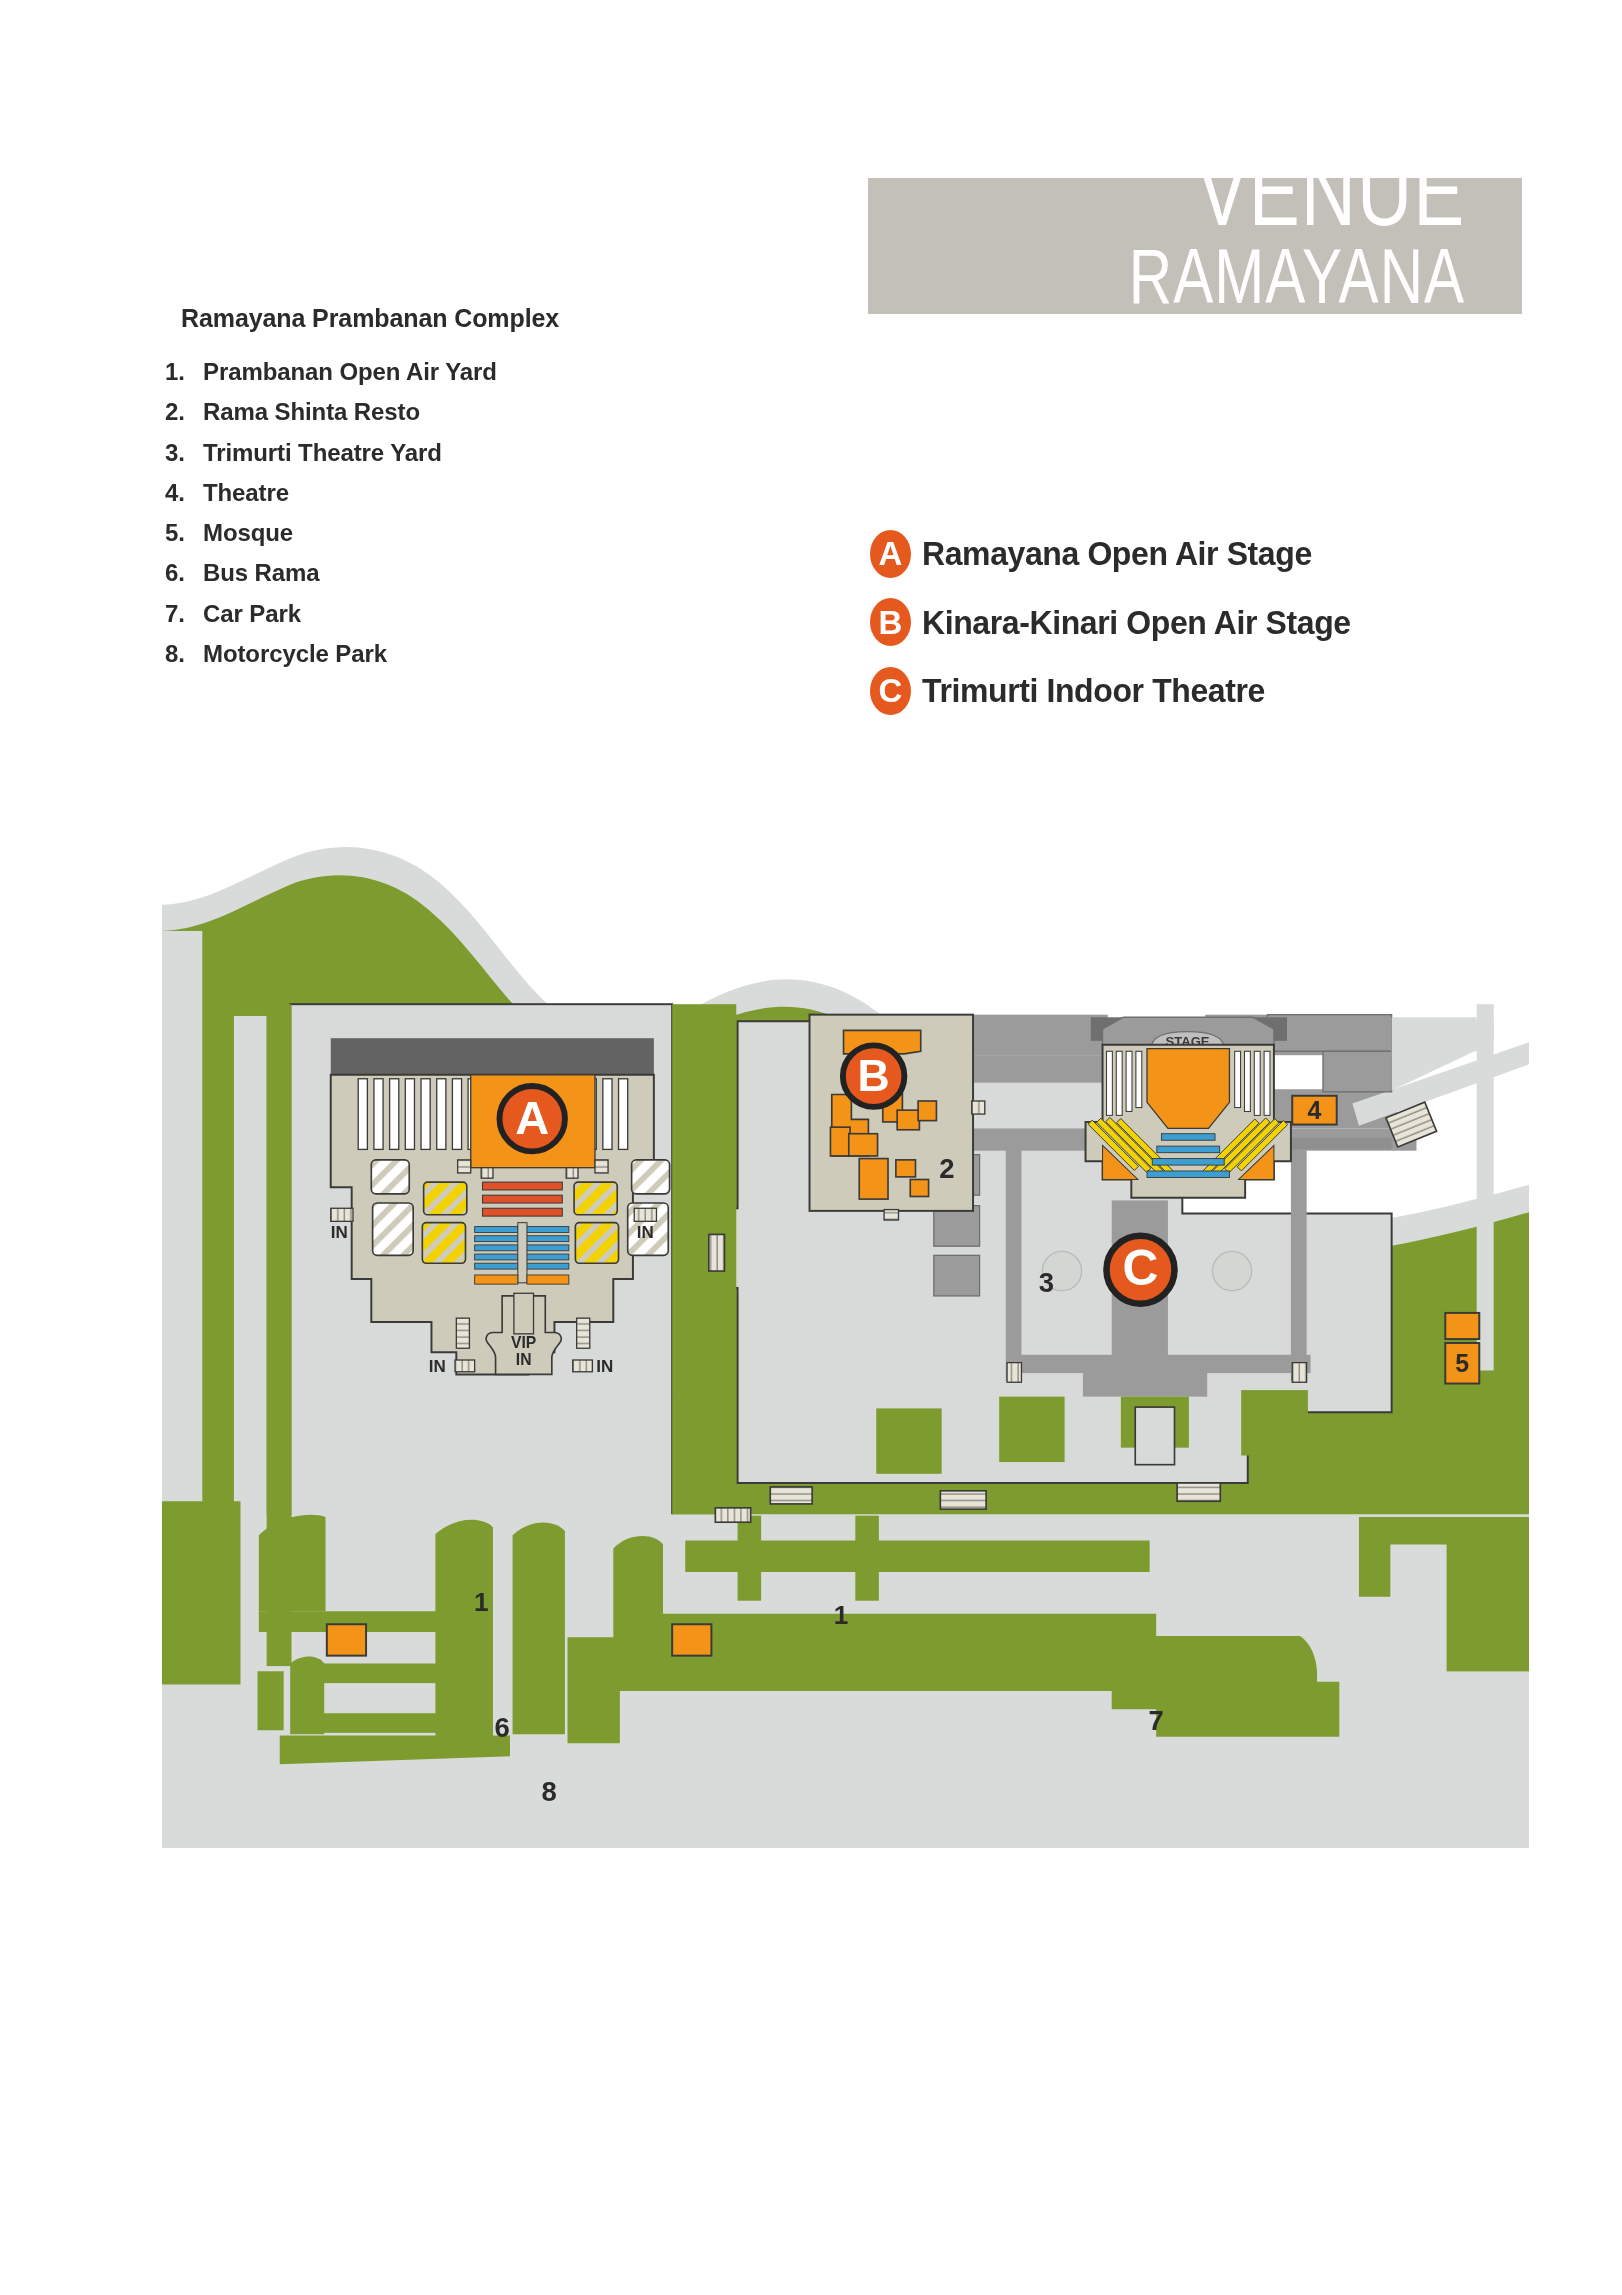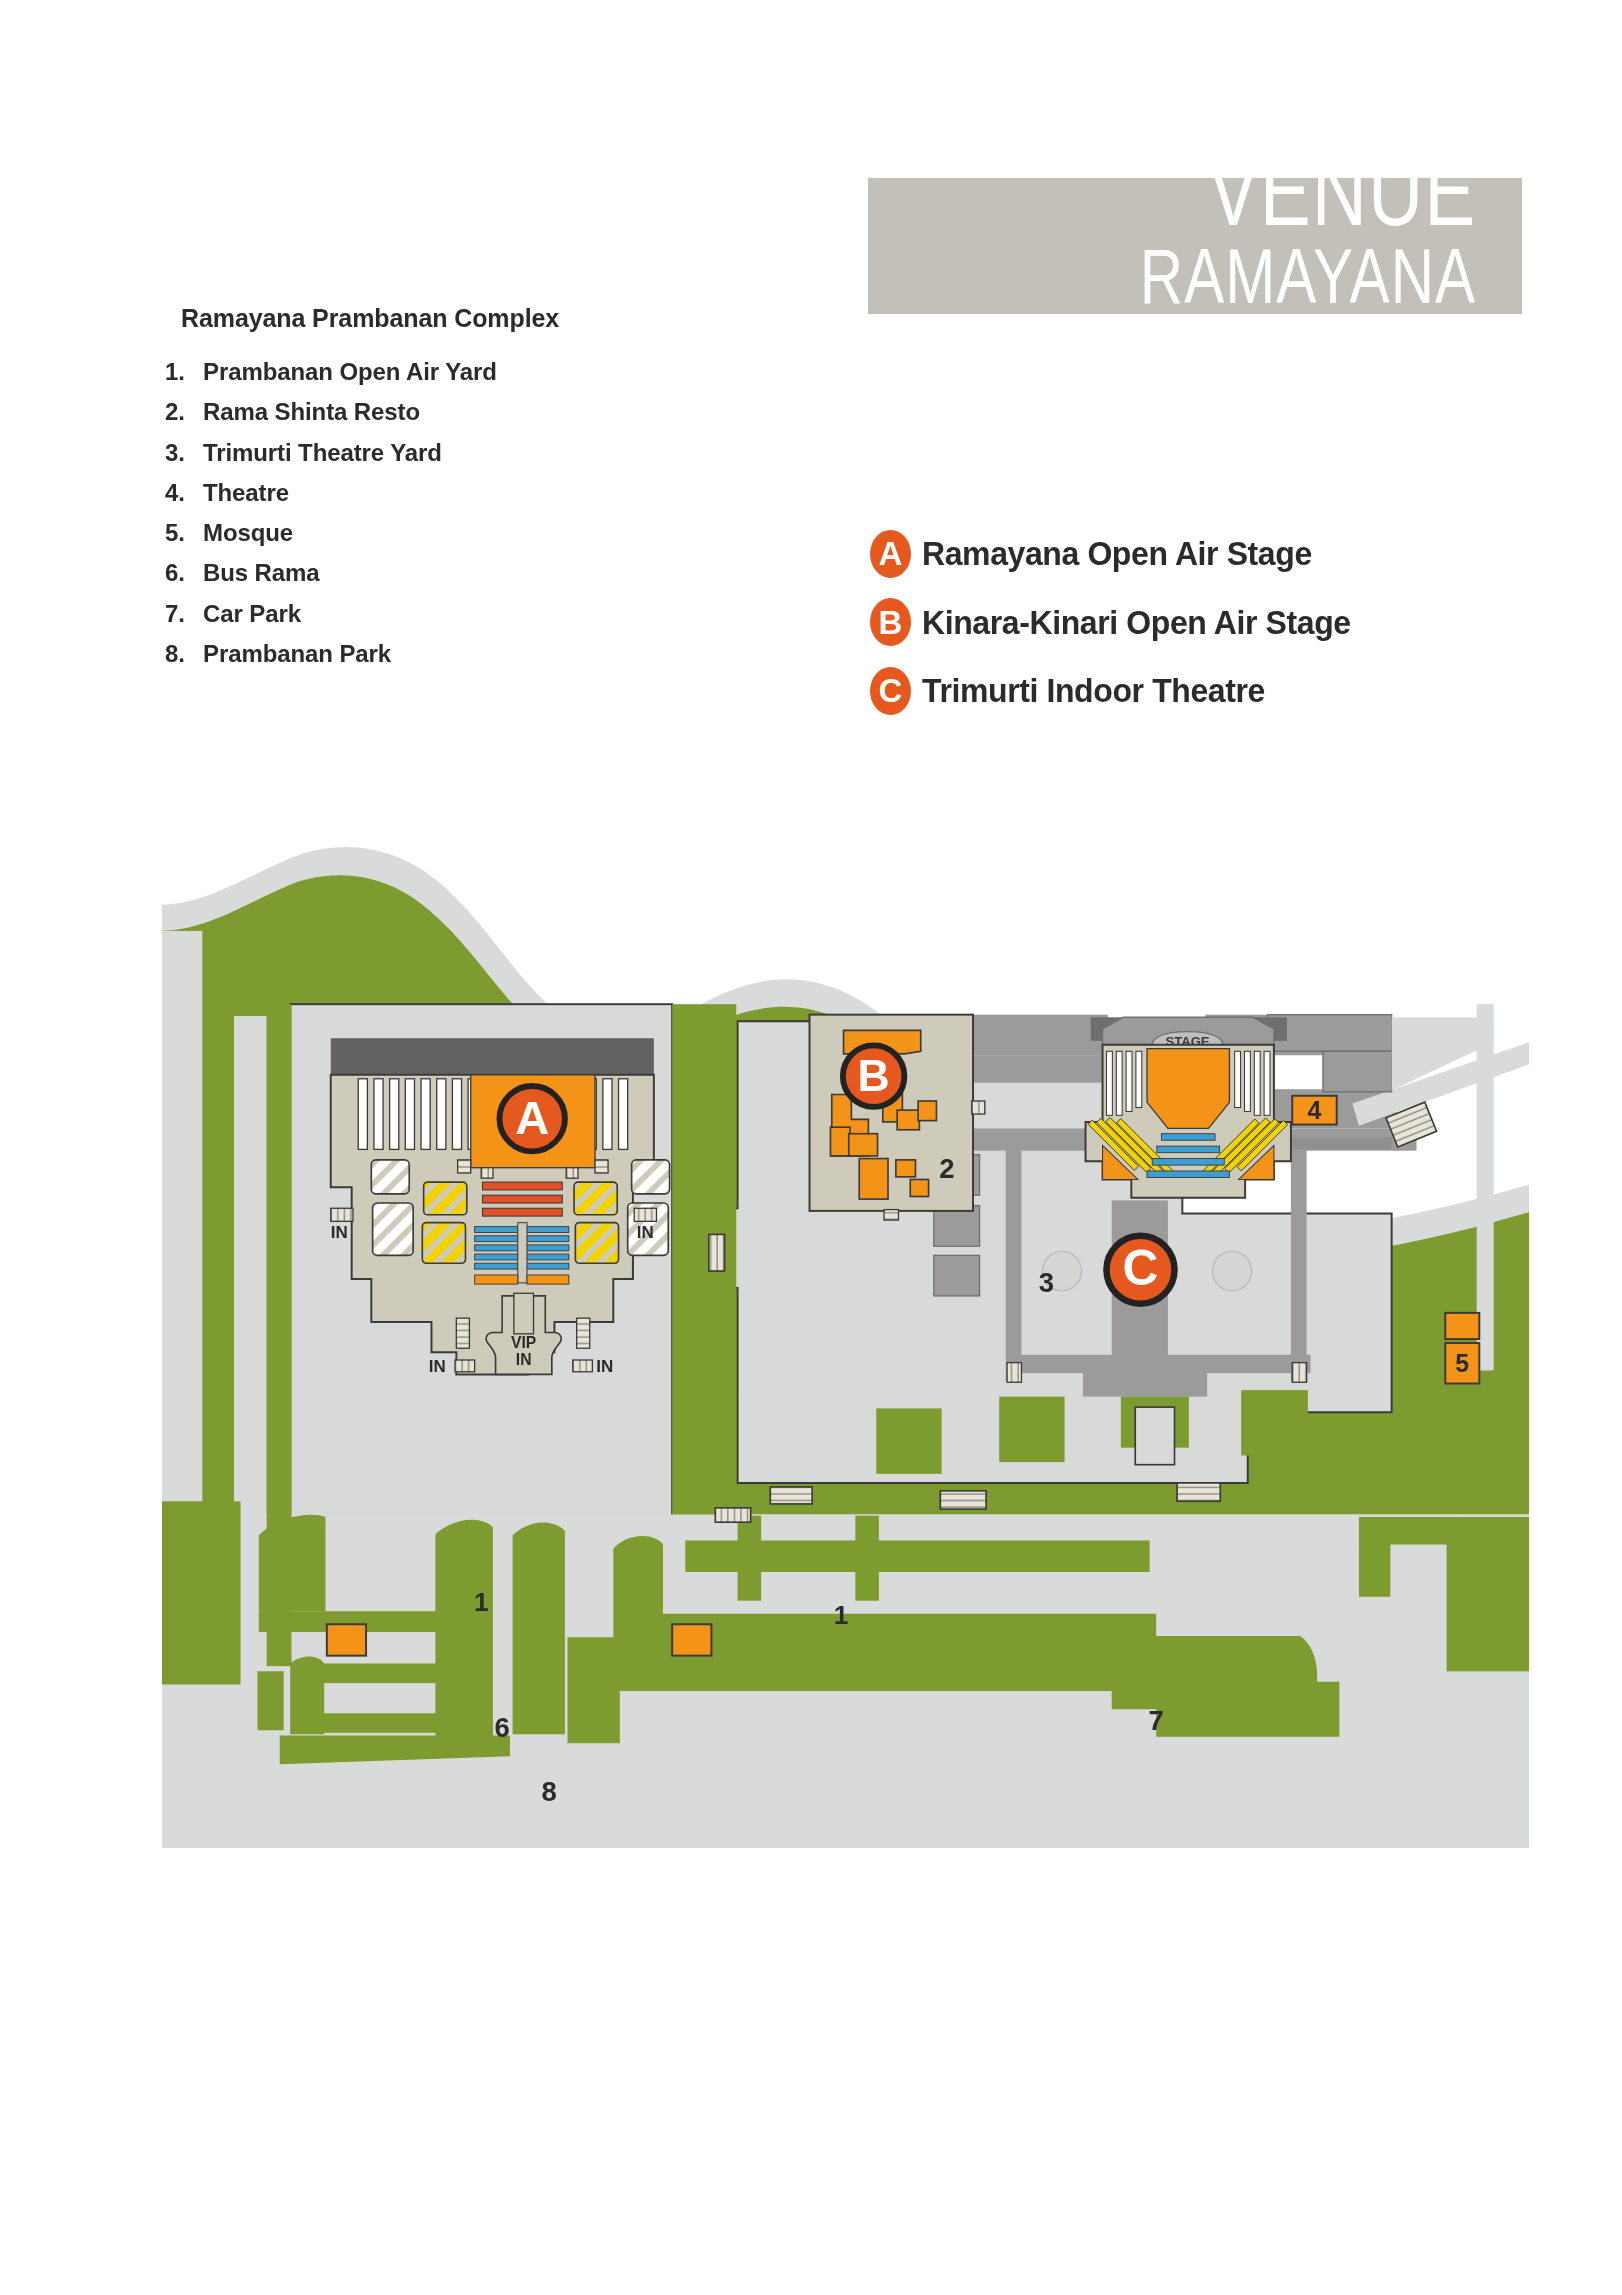--- a/index.html
+++ b/index.html
@@ -16,21 +16,21 @@
       line-height:1;margin:0 0 29px 16px;letter-spacing:-0.1px;}
   #legend ol{list-style:none;margin:0;padding:0;}
   #legend li{display:flex;font-size:24px;font-weight:600;color:#2b2b2b;
       line-height:1.0;margin-bottom:16.3px;letter-spacing:-0.1px;}
   #legend li .li-num{width:38px;flex:0 0 38px;}
   #legend li .li-txt{flex:1 1 auto;}
 
   
   #venue-header{position:absolute;left:868px;top:178px;width:654px;height:136px;
       background:#c3bfb9;}
-  #venue-header .vh-inner{position:absolute;right:46px;top:-34px;text-align:right;}
+  #venue-header .vh-inner{position:absolute;right:57px;top:-34px;text-align:right;}
   #venue-header .vh-line1{font-size:98px;color:#ffffff;line-height:0.96;
       font-weight:400;letter-spacing:1.3px;transform:scaleX(0.78);
       transform-origin:right center;white-space:nowrap;}
   #venue-header .vh-line2{font-size:77px;color:#ffffff;line-height:1.0;
       font-weight:400;letter-spacing:1.3px;transform:scaleX(0.78);
       transform-origin:right center;white-space:nowrap;}
 
   
   #venue-key{position:absolute;left:870px;top:530px;width:661px;}
   .vk-row{display:flex;align-items:center;margin-bottom:21.6px;height:47px;}
@@ -75,21 +75,21 @@
     <li>
       <span class="li-num">6.</span>
       <span class="li-txt">Bus Rama</span>
     </li>
     <li>
       <span class="li-num">7.</span>
       <span class="li-txt">Car Park</span>
     </li>
     <li>
       <span class="li-num">8.</span>
-      <span class="li-txt">Prambanan Park</span>
+      <span class="li-txt">Motorcycle Park</span>
     </li>
   </ol>
 </div>
 
 <div id="venue-header">
   <div class="vh-inner">
     <div class="vh-line1">VENUE</div>
     <div class="vh-line2">RAMAYANA</div>
   </div>
 </div>

